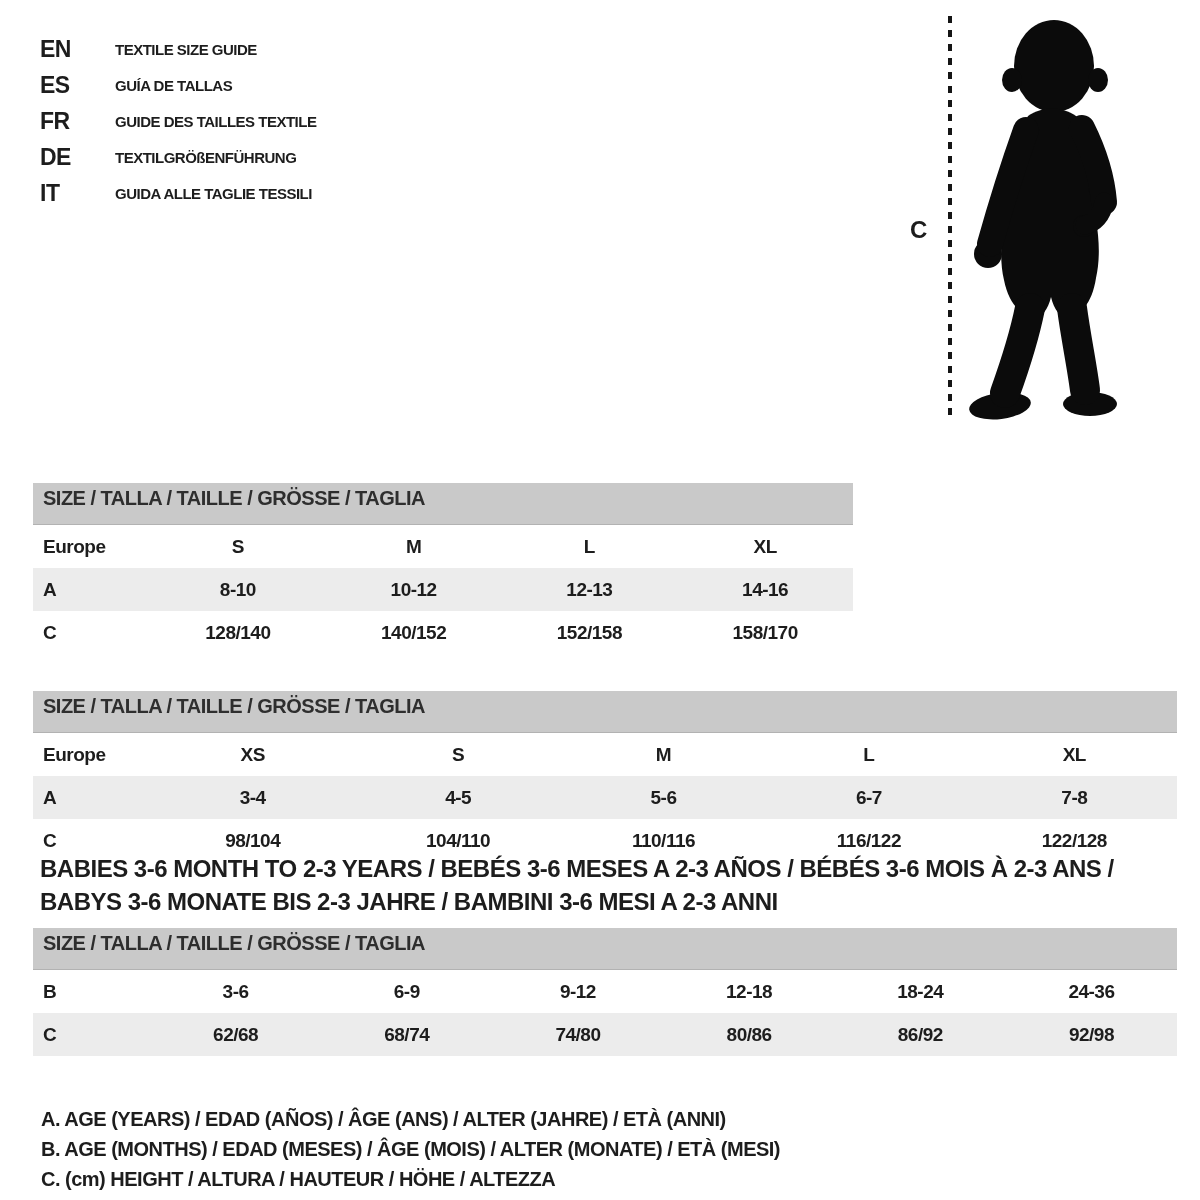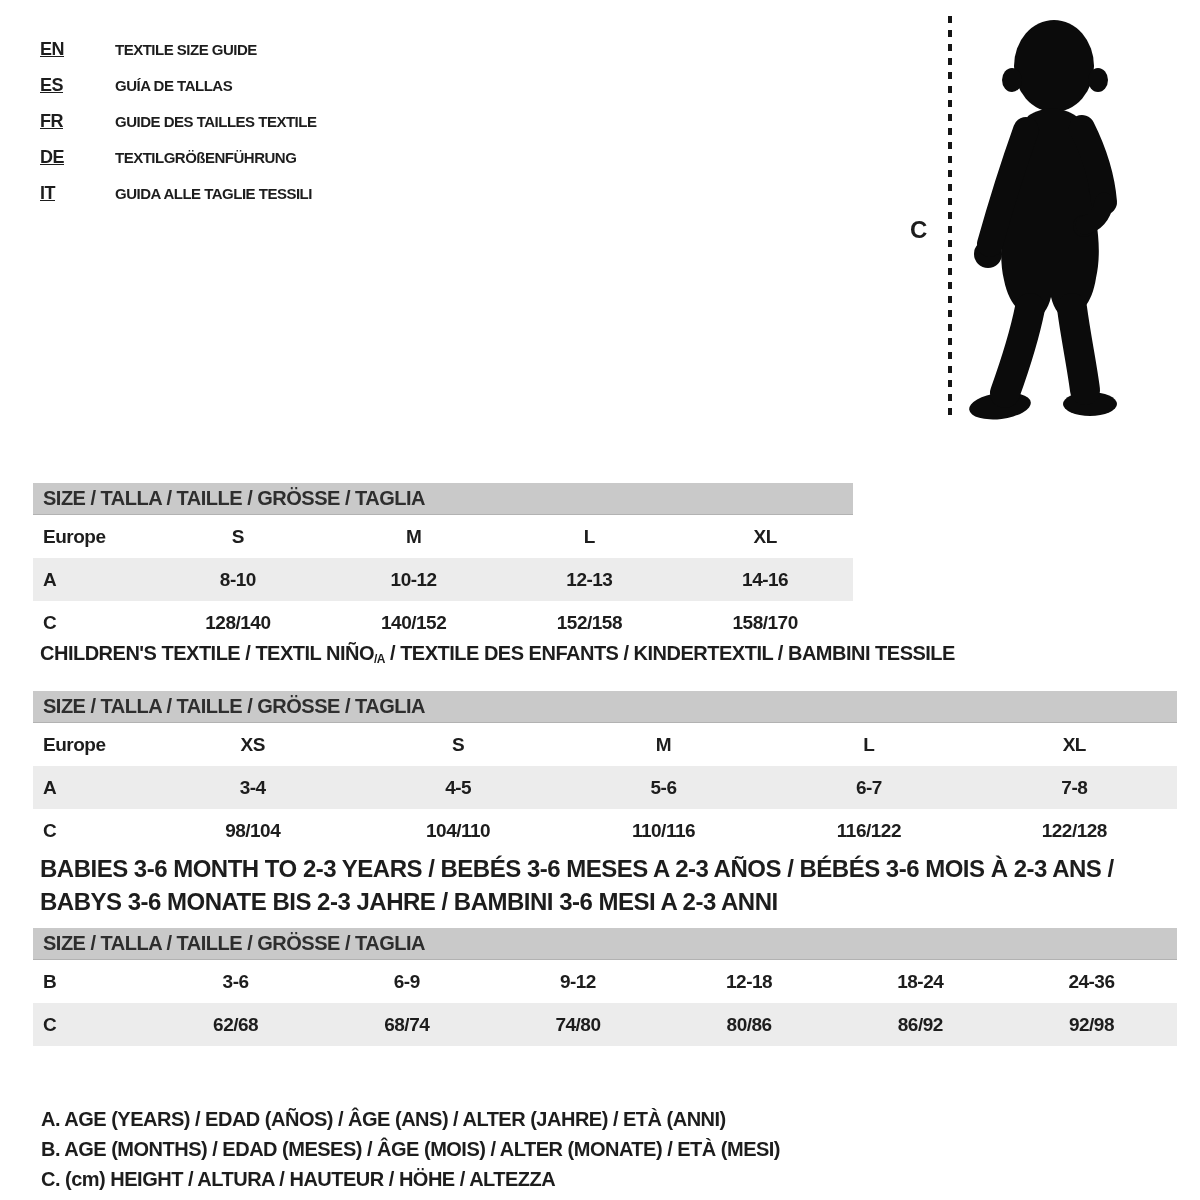--- a/index.html
+++ b/index.html
@@ -12,38 +12,38 @@
   html,body{background:#fff;}
   body{font-family:"Liberation Sans",sans-serif;color:var(--ink);}
   .canvas{
     position:relative;width:1200px;height:1200px;background:#fff;overflow:hidden;
     font-weight:bold;letter-spacing:-0.5px;
   }
 
   
   .lang-block{position:absolute;left:40px;top:31px;}
   .lang-row{display:flex;height:36px;align-items:center;}
-  .lang-code{width:75px;font-size:18px;text-decoration:underline;}
+  .lang-code{width:75px;font-size:23px;}
   .lang-label{font-size:15px;white-space:nowrap;}
 
   
   .figure-area{position:absolute;left:880px;top:0;width:320px;height:440px;}
   .measure-line{
     position:absolute;left:68px;top:16px;width:4px;height:402px;
     background:repeating-linear-gradient(to bottom,#151515 0 7px,transparent 7px 14px);
   }
   .measure-label{position:absolute;left:30px;top:216px;font-size:24px;}
   .toddler-svg{position:absolute;left:82px;top:16px;width:176px;height:406px;}
 
   
   .section-title{position:absolute;left:40px;font-size:20px;white-space:nowrap;}
   .title-sub{font-size:12px;vertical-align:-3px;letter-spacing:-0.5px;}
   .size-table{position:absolute;left:33px;}
   .size-table-header{
-    background:var(--table-header-bg);height:32px;line-height:30px;
+    background:var(--table-header-bg);height:42px;line-height:30px;
     padding-left:10px;font-size:20px;color:#2e2e2e;border-bottom:1px solid #b2b2b2;
   }
   .size-row{display:flex;height:43px;align-items:center;font-size:19px;}
   .size-row.shaded{background:var(--row-shaded-bg);}
   .cell-label{width:117px;padding-left:10px;flex:0 0 auto;}
   .cell{flex:1 1 0;text-align:center;}
   .w-junior{width:820px;}
   .w-wide{width:1144px;}
   .babies-title-line{position:absolute;left:40px;font-size:24px;white-space:nowrap;}
 
@@ -122,21 +122,20 @@
     </div>
     <div class="size-row">
       <div class="cell-label">C</div>
       <div class="cell">128/140</div>
       <div class="cell">140/152</div>
       <div class="cell">152/158</div>
       <div class="cell">158/170</div>
     </div>
   </div>
 
-  <div class="section-title" style="top:642px;"><span>CHILDREN'S TEXTILE / TEXTIL NIÑO</span><span class="title-sub">/A</span><span> / TEXTILE DES ENFANTS / KINDERTEXTIL / BAMBINI TESSILE</span></div>
   <div class="size-table w-wide" style="top:691px;">
     <div class="size-table-header">SIZE / TALLA / TAILLE / GRÖSSE / TAGLIA</div>
     <div class="size-row">
       <div class="cell-label">Europe</div>
       <div class="cell">XS</div>
       <div class="cell">S</div>
       <div class="cell">M</div>
       <div class="cell">L</div>
       <div class="cell">XL</div>
     </div>

